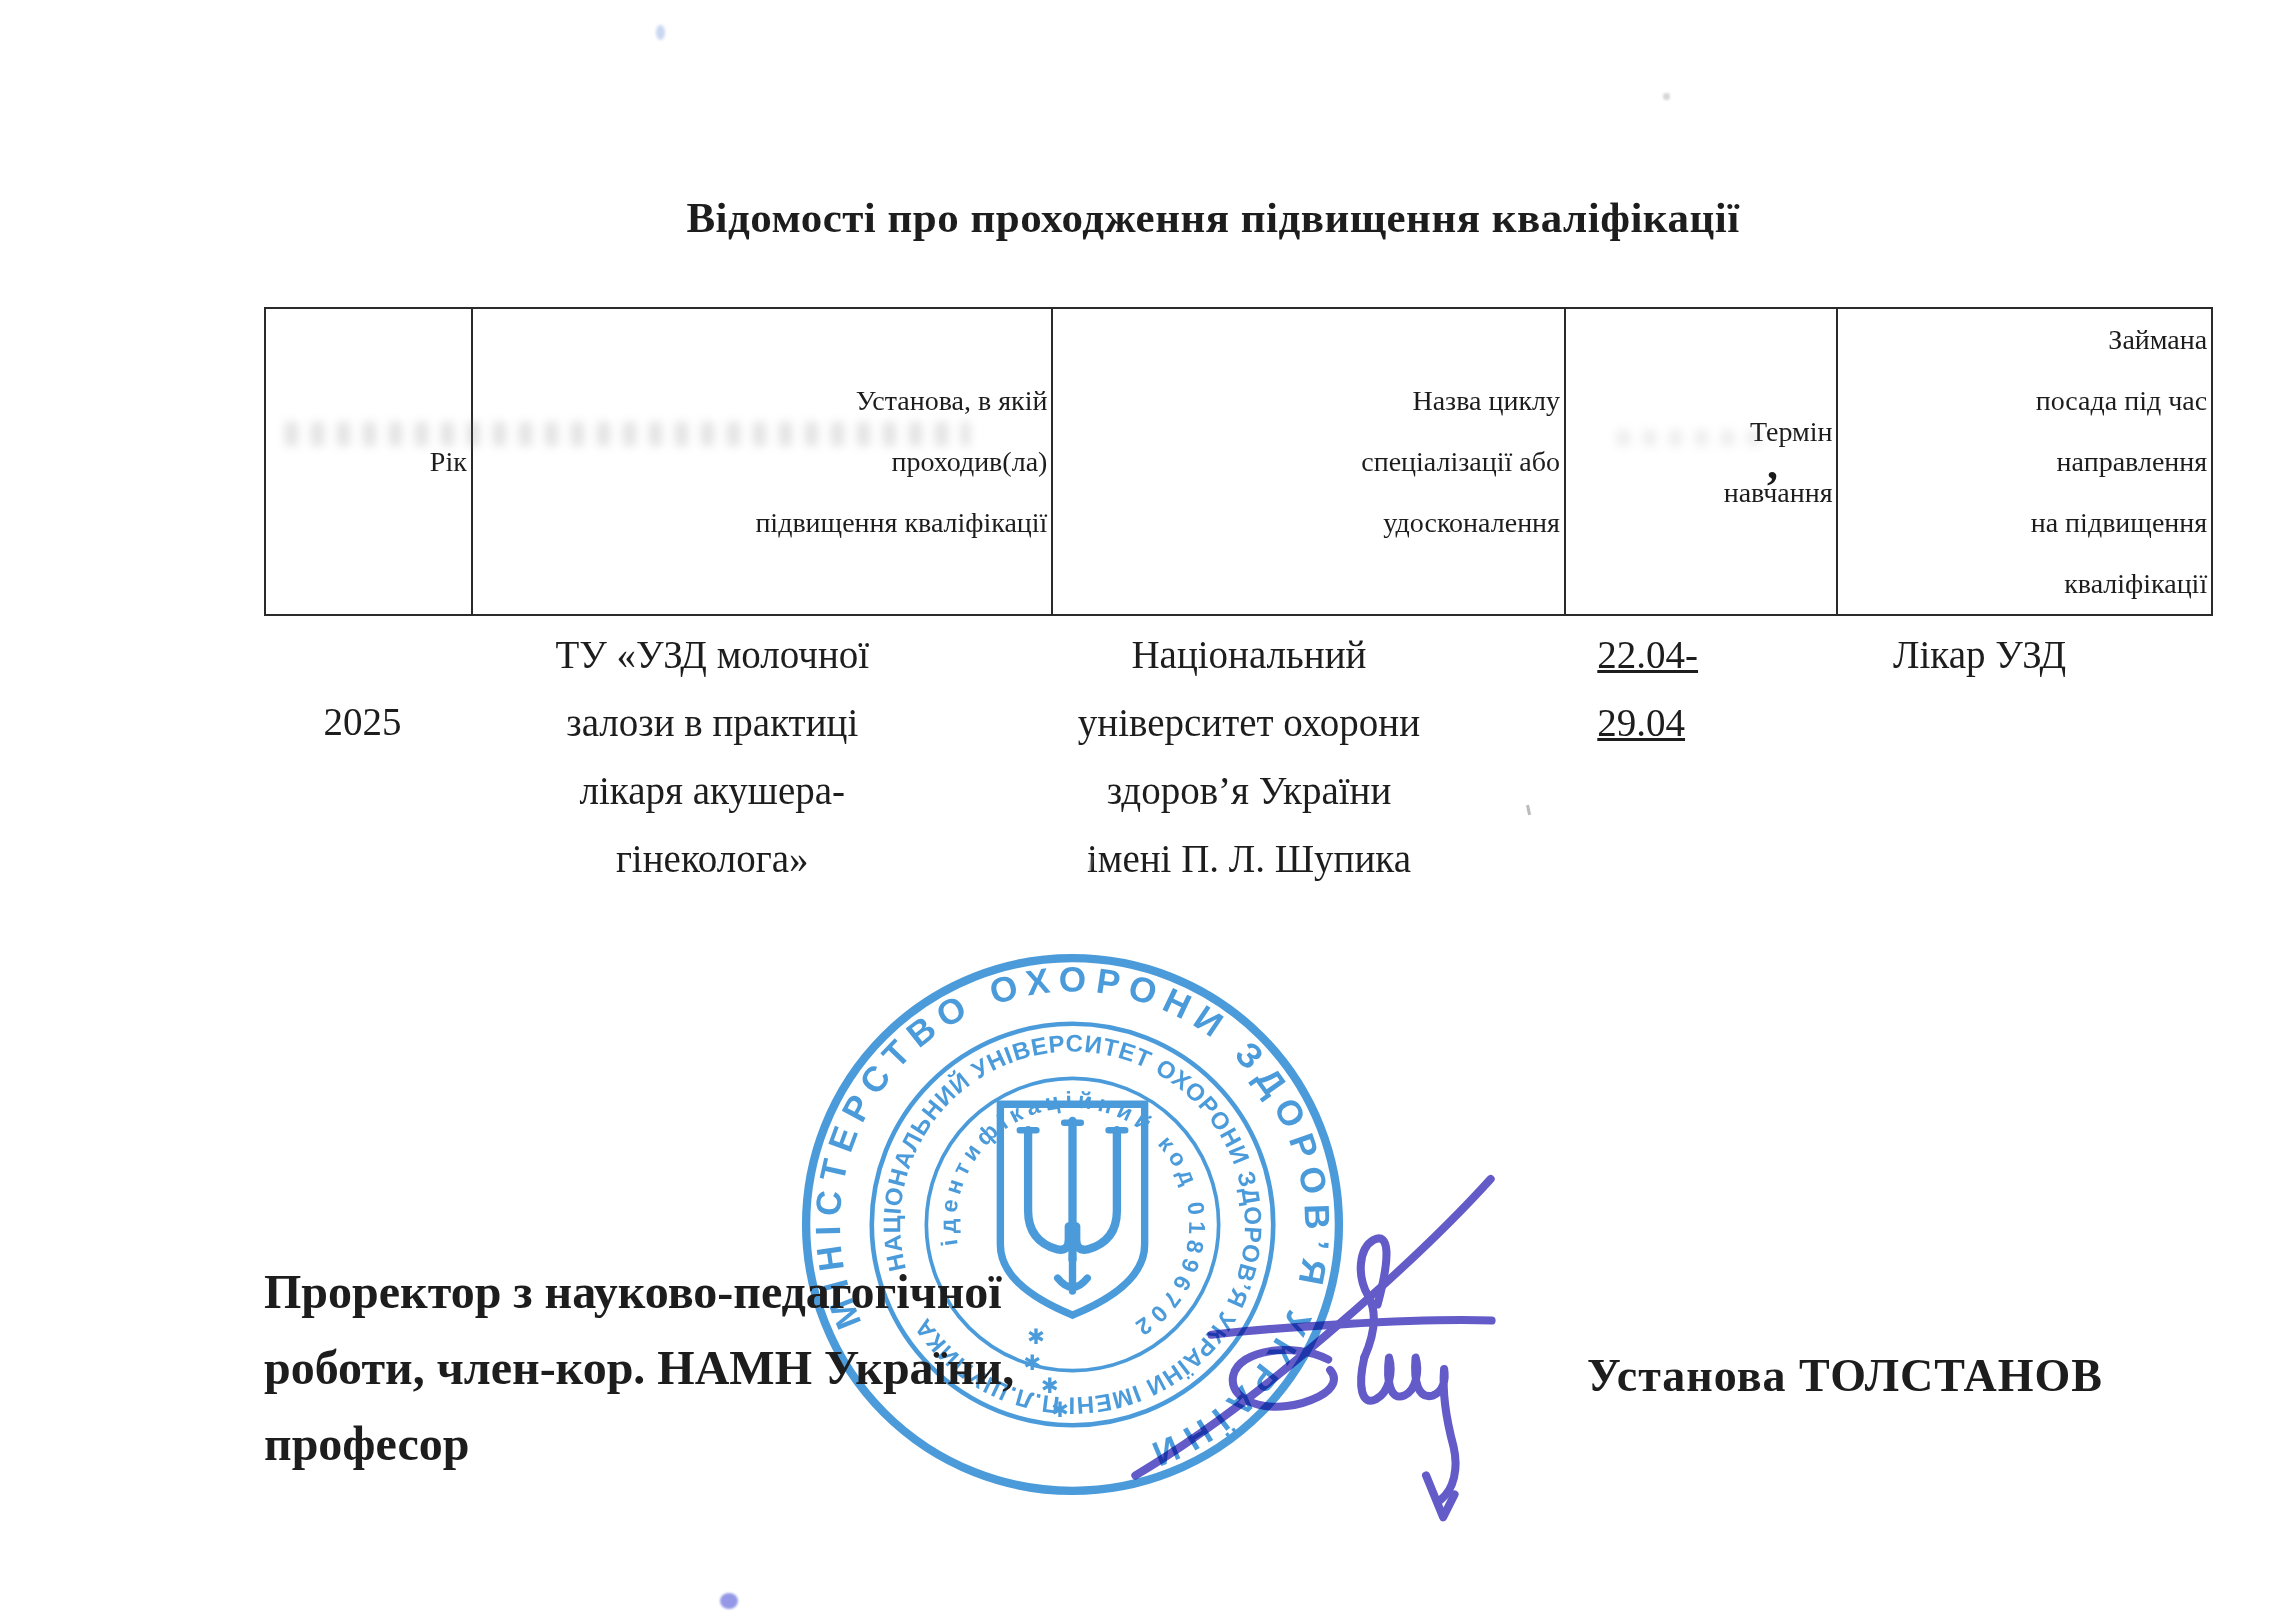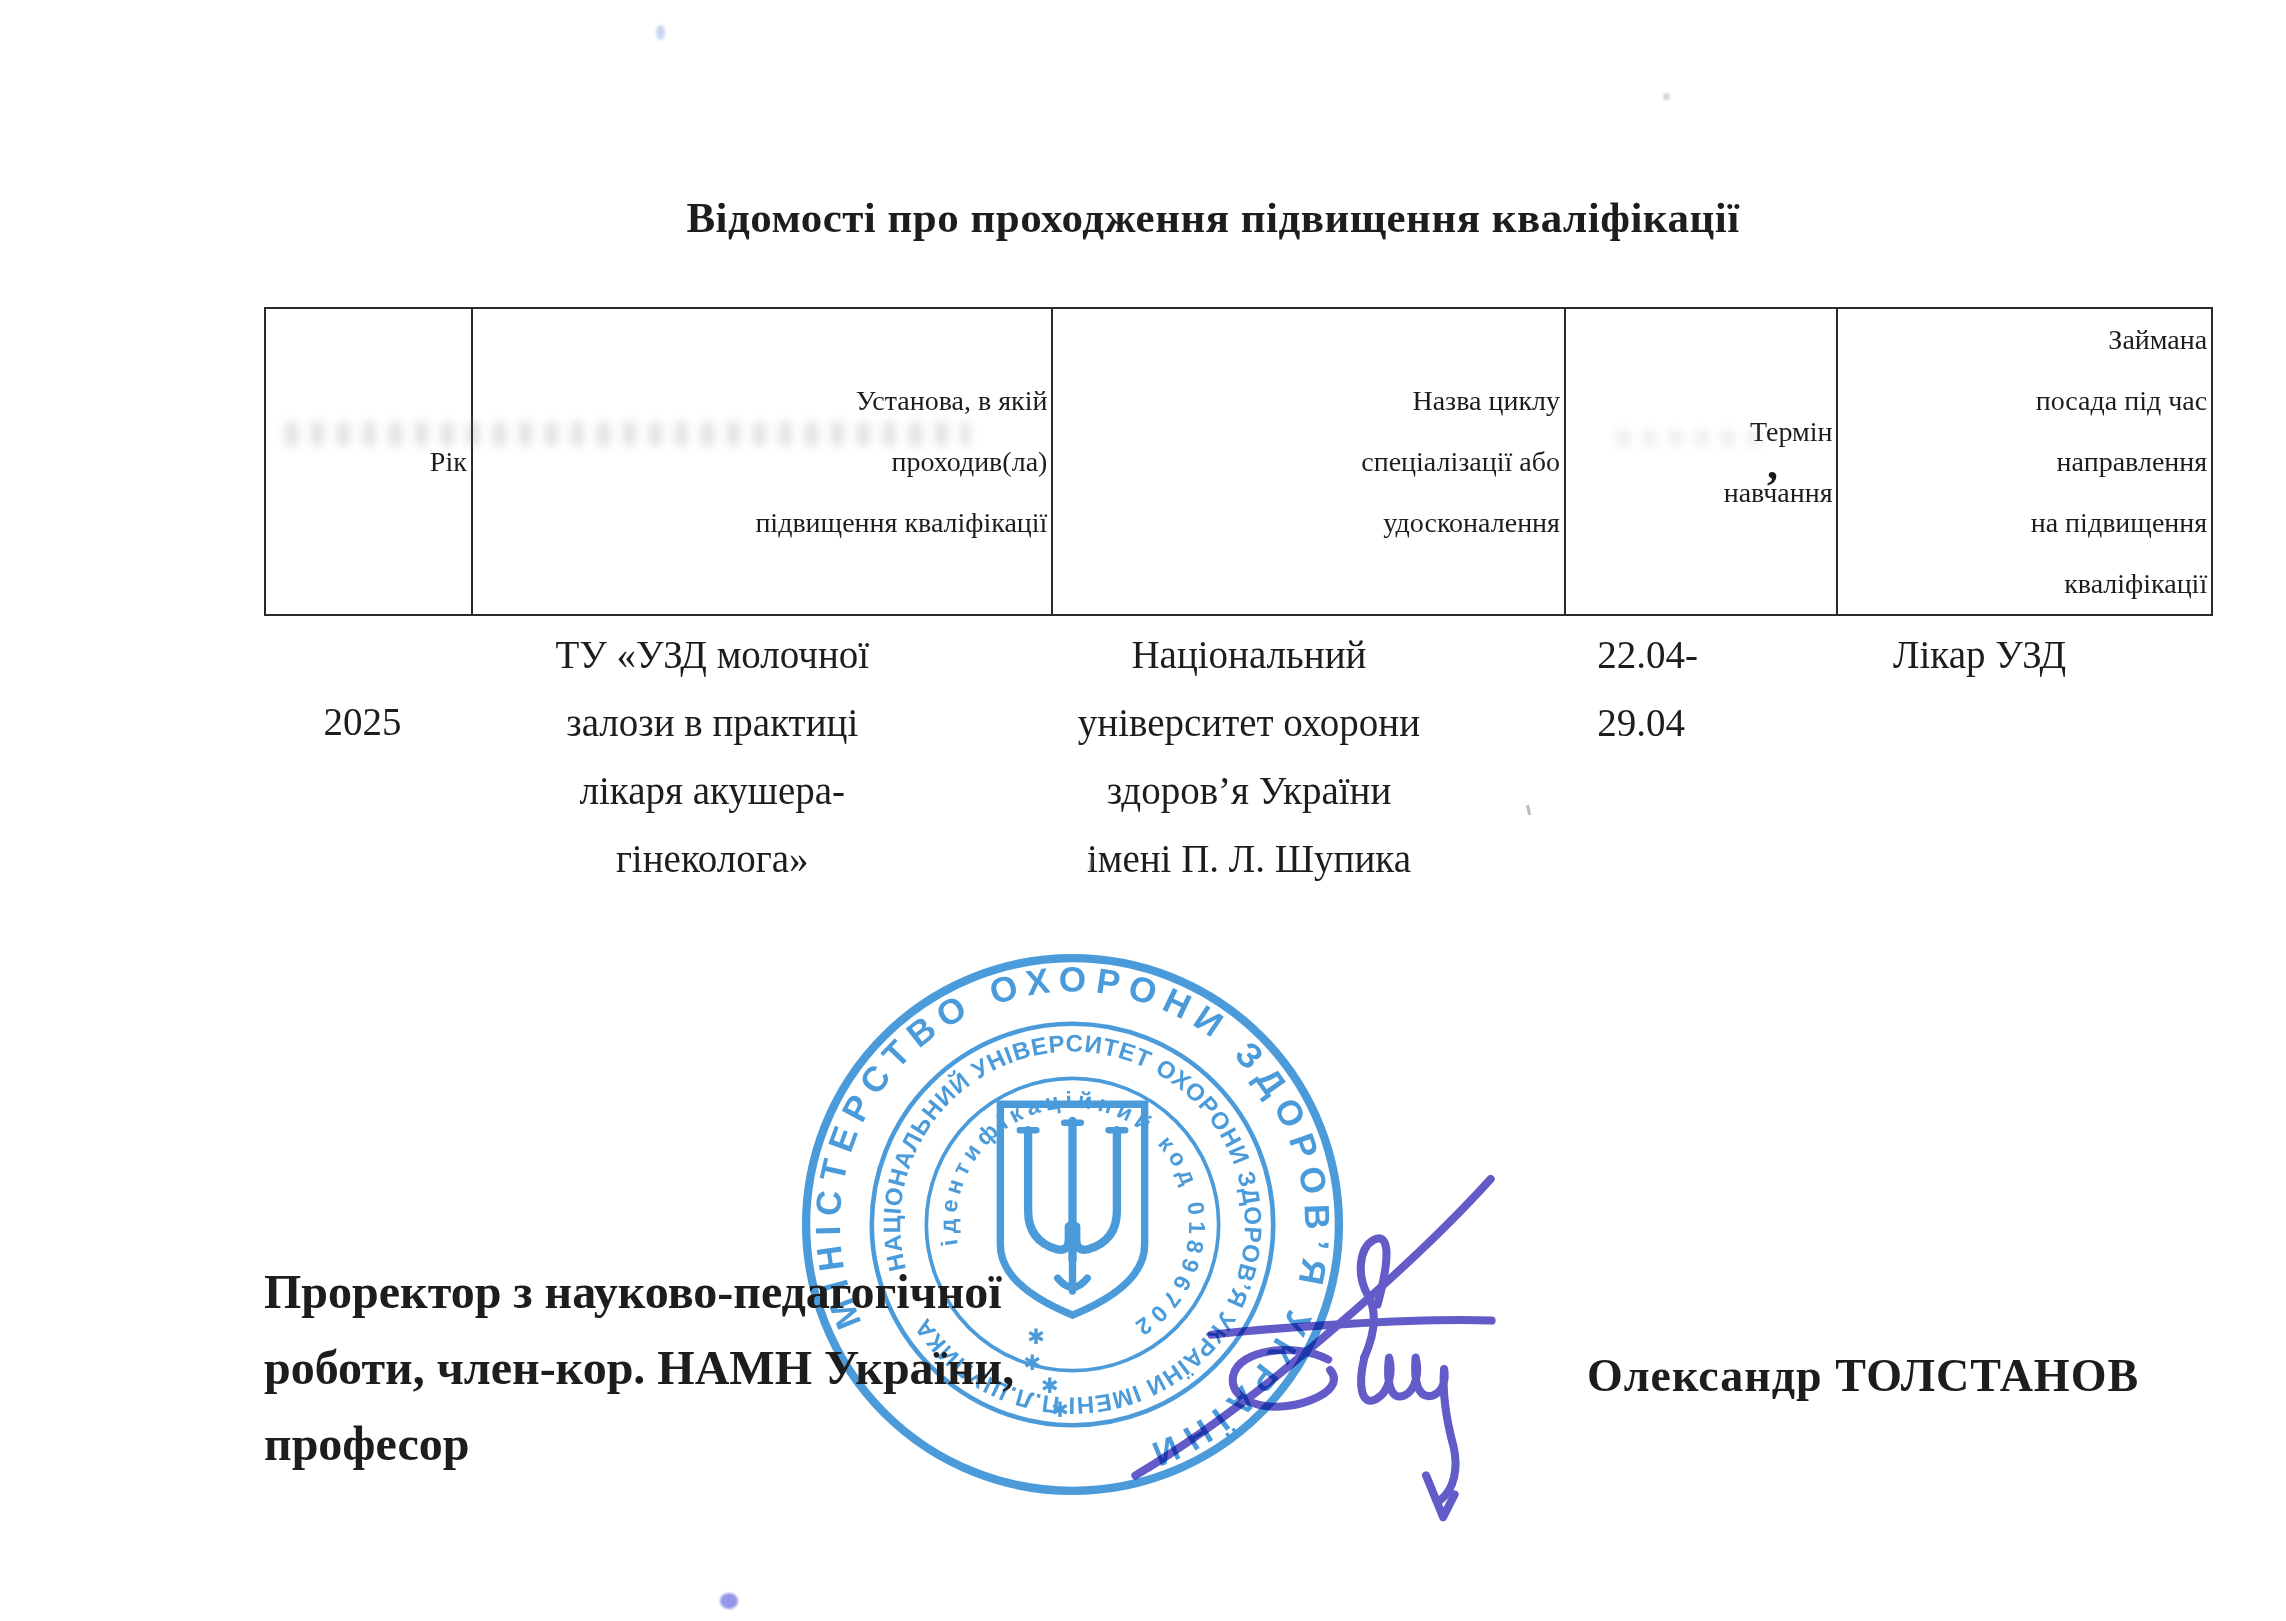--- a/index.html
+++ b/index.html
@@ -13,21 +13,21 @@
   table.hdr th{border:2.9px solid #2a2a2a;height:263px;vertical-align:middle;padding:0 3.8px;
                font-weight:normal;font-size:28px;line-height:61px;text-align:right;white-space:pre-line;}
   th.c0{width:197px;} th.c1{width:571px;} th.c2{width:503px;} th.c3{width:263px;}
   th.c4{width:365px;line-height:54px;}
 
   .datarow{position:absolute;left:264px;top:621px;width:1898px;display:flex;}
   .datarow .cell{box-sizing:border-box;font-size:39px;line-height:68px;text-align:center;white-space:pre-line;}
   .d0{width:197px;padding-top:67px;}
   .d1{width:571px;}
   .d2{width:503px;}
-  .d3{width:263px;text-align:left !important;padding-left:63px;}
+  .d3{width:263px;text-align:left !important;padding-left:63px;text-decoration:underline;}
   .d4{width:365px;}
 
   .sig-title{position:absolute;left:264px;top:1254px;width:818px;font-size:48px;font-weight:bold;
              line-height:76px;white-space:pre-line;}
   .sig-name{position:absolute;left:1587px;top:1349px;font-size:46px;font-weight:bold;letter-spacing:1px;}
 
   .stamp{position:absolute;left:795px;top:947px;width:555px;height:555px;
          mix-blend-mode:multiply;opacity:.92;}
   .stamp text{font-family:"Liberation Sans","DejaVu Sans",sans-serif;font-weight:bold;}
 
@@ -134,21 +134,21 @@
       <path d="M 318,172 C 332,120 330,96 314,104 C 298,113 296,142 308,163 C 316,177 318,196 304,228"></path>
       <path d="M 266,230 C 230,212 172,219 166,247 C 160,277 212,291 256,269 C 272,261 276,250 268,241"></path>
       <path d="M 304,228 C 297,258 301,279 316,272 C 331,264 334,242 330,228 C 327,252 331,274 346,268 C 359,262 362,242 358,228 C 356,252 360,272 376,268 C 387,264 390,252 388,240 C 386,264 391,296 398,322 C 403,344 399,366 384,378"></path>
       <path d="M 369,352 L 387,396 L 399,372"></path>
     </g>
   </svg>
 
   <div class="sig-title">Проректор з науково-педагогічної
 роботи, член-кор. НАМН України,
 професор</div>
-  <div class="sig-name">Олександр ТОЛСТАНОВ</div>
+  <div class="sig-name">Установа ТОЛСТАНОВ</div>
 
   <div class="ghost ghost1"></div>
   <div class="ghost ghost2"></div>
   <div class="stray-comma">,</div>
   <div class="speck speck-violet"></div>
   <div class="speck speck-violet2"></div>
   <div class="speck speck-blue"></div>
   <div class="speck speck-gray"></div>
   <div class="tick1"></div>
   <div class="tick2"></div>

